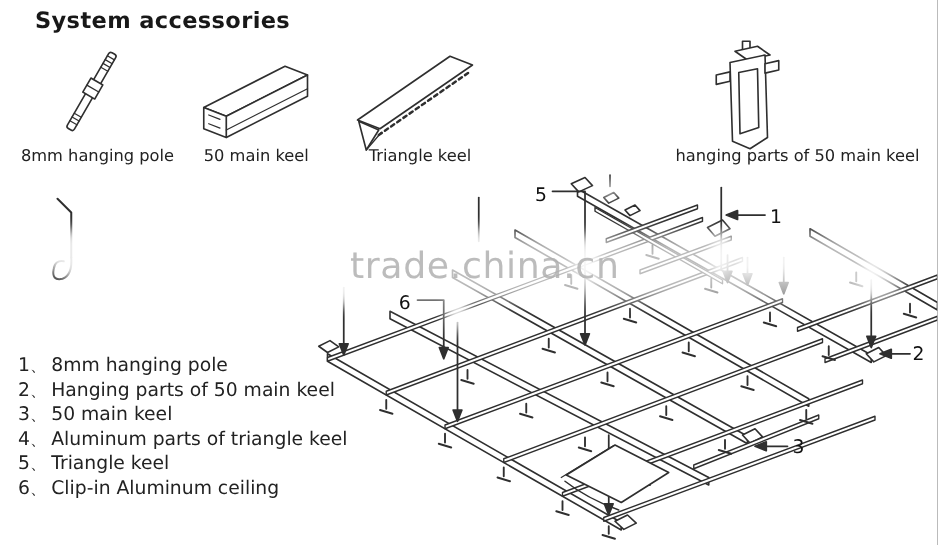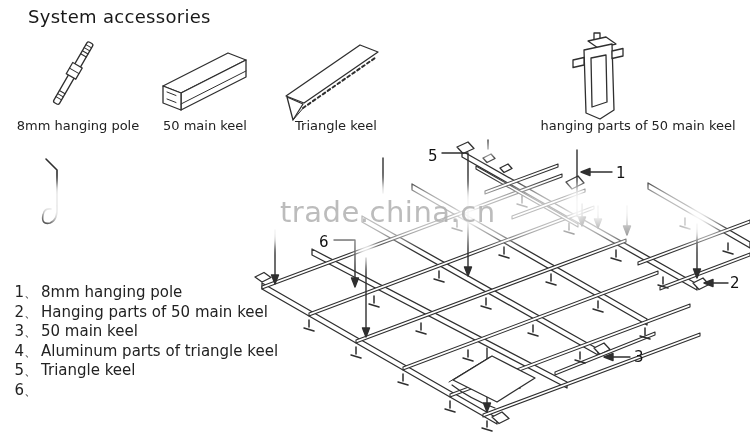--- a/index.html
+++ b/index.html
@@ -3,21 +3,21 @@
 <meta charset="utf-8">
 <style>
   html,body{margin:0;padding:0;background:#888;}
   .stage{
     position:relative;width:750px;height:436px;background:#ffffff;
     font-family:"DejaVu Sans","Liberation Sans",sans-serif;color:#1e1e1e;
     overflow:hidden;margin:0 auto;
   }
   .stage svg{position:absolute;left:0;top:0;z-index:1;}
   .abs{position:absolute;}
-  .title{left:28px;top:6px;font-size:18px;font-weight:400;letter-spacing:.3px;color:#181818;z-index:4;}
+  .title{left:28px;top:6px;font-size:18px;font-weight:700;letter-spacing:.3px;color:#181818;z-index:4;}
   .caption{top:118px;font-size:13px;color:#222;text-align:center;z-index:4;white-space:nowrap;}
   .cap1{left:10px;width:136px;}
   .cap2{left:153px;width:104px;}
   .cap3{left:284px;width:104px;}
   .cap4{left:531px;width:214px;}
   .legend{left:10px;top:283px;z-index:4;}
   .legend-row{display:flex;align-items:baseline;height:19.5px;font-size:15px;color:#222;}
   .legend-row .num{width:14px;text-align:right;}
   .legend-row .sep{margin:0 4px 0 0;font-size:13px;}
   .callout-num{z-index:4;font-size:15px;color:#111;}
@@ -218,20 +218,21 @@
         <span>Aluminum parts of triangle keel</span>
     </div>
     <div class="legend-row">
       <span class="num">5</span>
         <span class="sep">、</span>
         <span>Triangle keel</span>
     </div>
     <div class="legend-row">
       <span class="num">6</span>
         <span class="sep">、</span>
+        <span>Clip-in Aluminum ceiling</span>
     </div>
   </div>
 
   <span class="abs callout-num" style="left:428px;top:147px;">5</span>
   <span class="abs callout-num" style="left:616px;top:164px;">1</span>
   <span class="abs callout-num" style="left:730px;top:274px;">2</span>
   <span class="abs callout-num" style="left:634px;top:348px;">3</span>
   <span class="abs callout-num" style="left:319px;top:233px;">6</span>
 
 </div>

